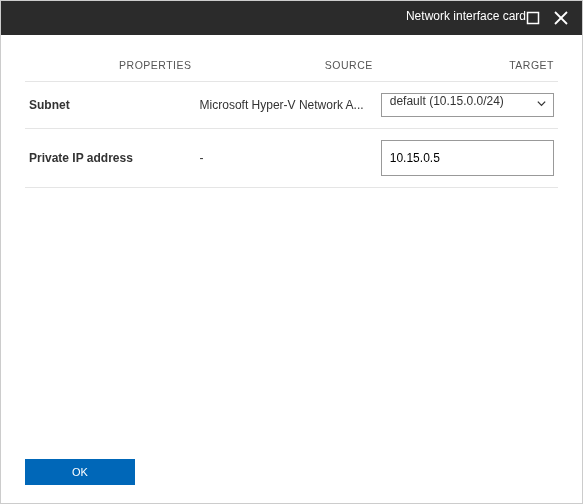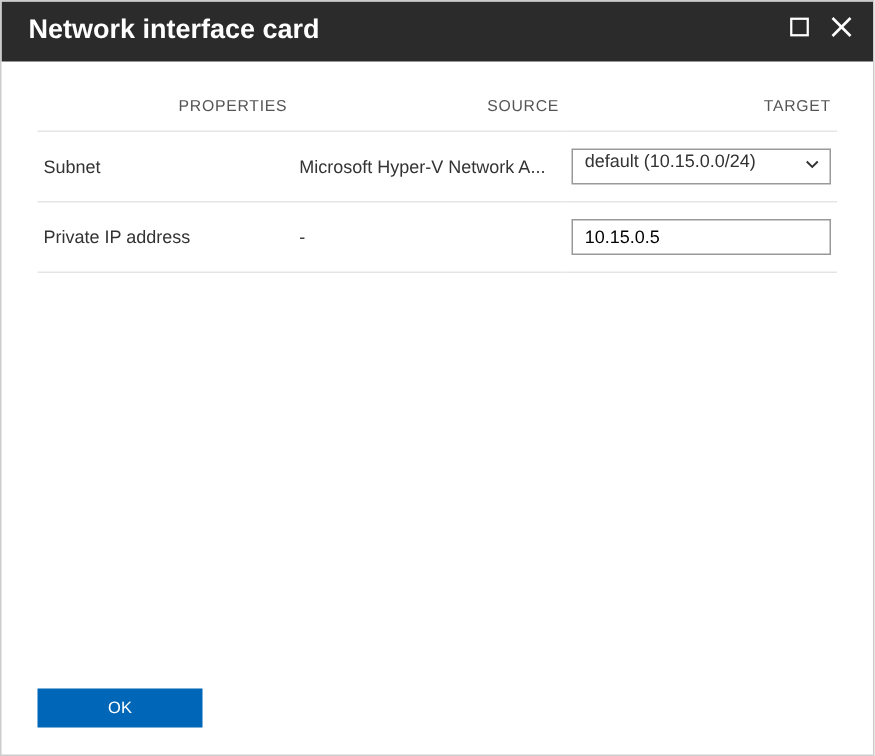--- a/index.html
+++ b/index.html
@@ -14,23 +14,24 @@
   }
   .header {
     background: #2b2b2b;
     color: #fff;
     padding: 8px 14px 10px 18px;
     display: flex;
     align-items: flex-start;
   }
   .header-titles { flex: 1; }
   .header-title {
-    font-size: 18px;
-    font-weight: 700;
+    font-size: 12px;
+    font-weight: 400;
     line-height: 1.2;
+    text-align: right;
   }
   .header-subtitle {
     font-size: 11px;
     color: #bbb;
     margin-top: 2px;
   }
   .header-controls {
     display: flex;
     gap: 14px;
     align-items: center;
@@ -59,21 +60,21 @@
     color: #555;
     padding: 6px 4px 10px 4px;
     border-bottom: 1px solid #e5e5e5;
   }
   table.grid td {
     padding: 11px 4px;
     border-bottom: 1px solid #e5e5e5;
     vertical-align: middle;
     color: #333;
   }
-  .prop-label { font-weight: 400; color: #222; }
+  .prop-label { font-weight: 700; color: #222; }
   .col-prop { width: 32%; }
   .col-src  { width: 34%; margin-left: 36px; }
   .col-tgt  { width: 34%; }
   .select-wrap {
     position: relative;
     border: 1px solid #999;
     height: 24px;
     display: flex;
     align-items: flex-start;
     padding: 0 22px 0 8px;
@@ -82,21 +83,21 @@
     font-size: 12px;
   }
   .select-wrap .chev {
     position: absolute;
     right: 6px;
     top: 50%;
     transform: translateY(-50%);
   }
   .text-input {
     border: 1px solid #999;
-    height: 24px;
+    height: 36px;
     padding: 0 8px;
     width: 100%;
     font-size: 12px;
     font-family: inherit;
     outline: none;
   }
   .footer {
     padding: 14px 24px 18px 24px;
   }
   .ok-btn {

